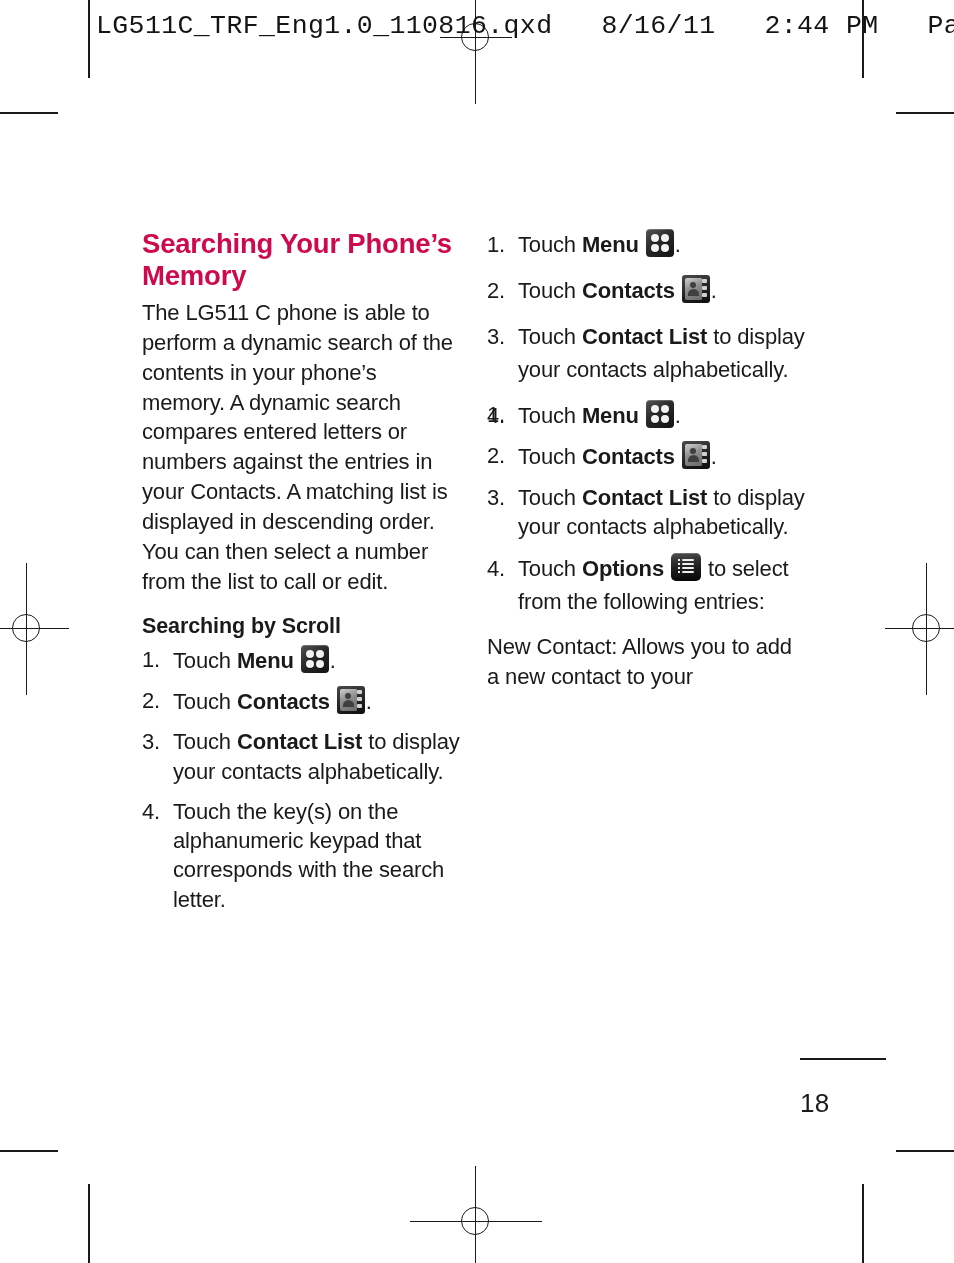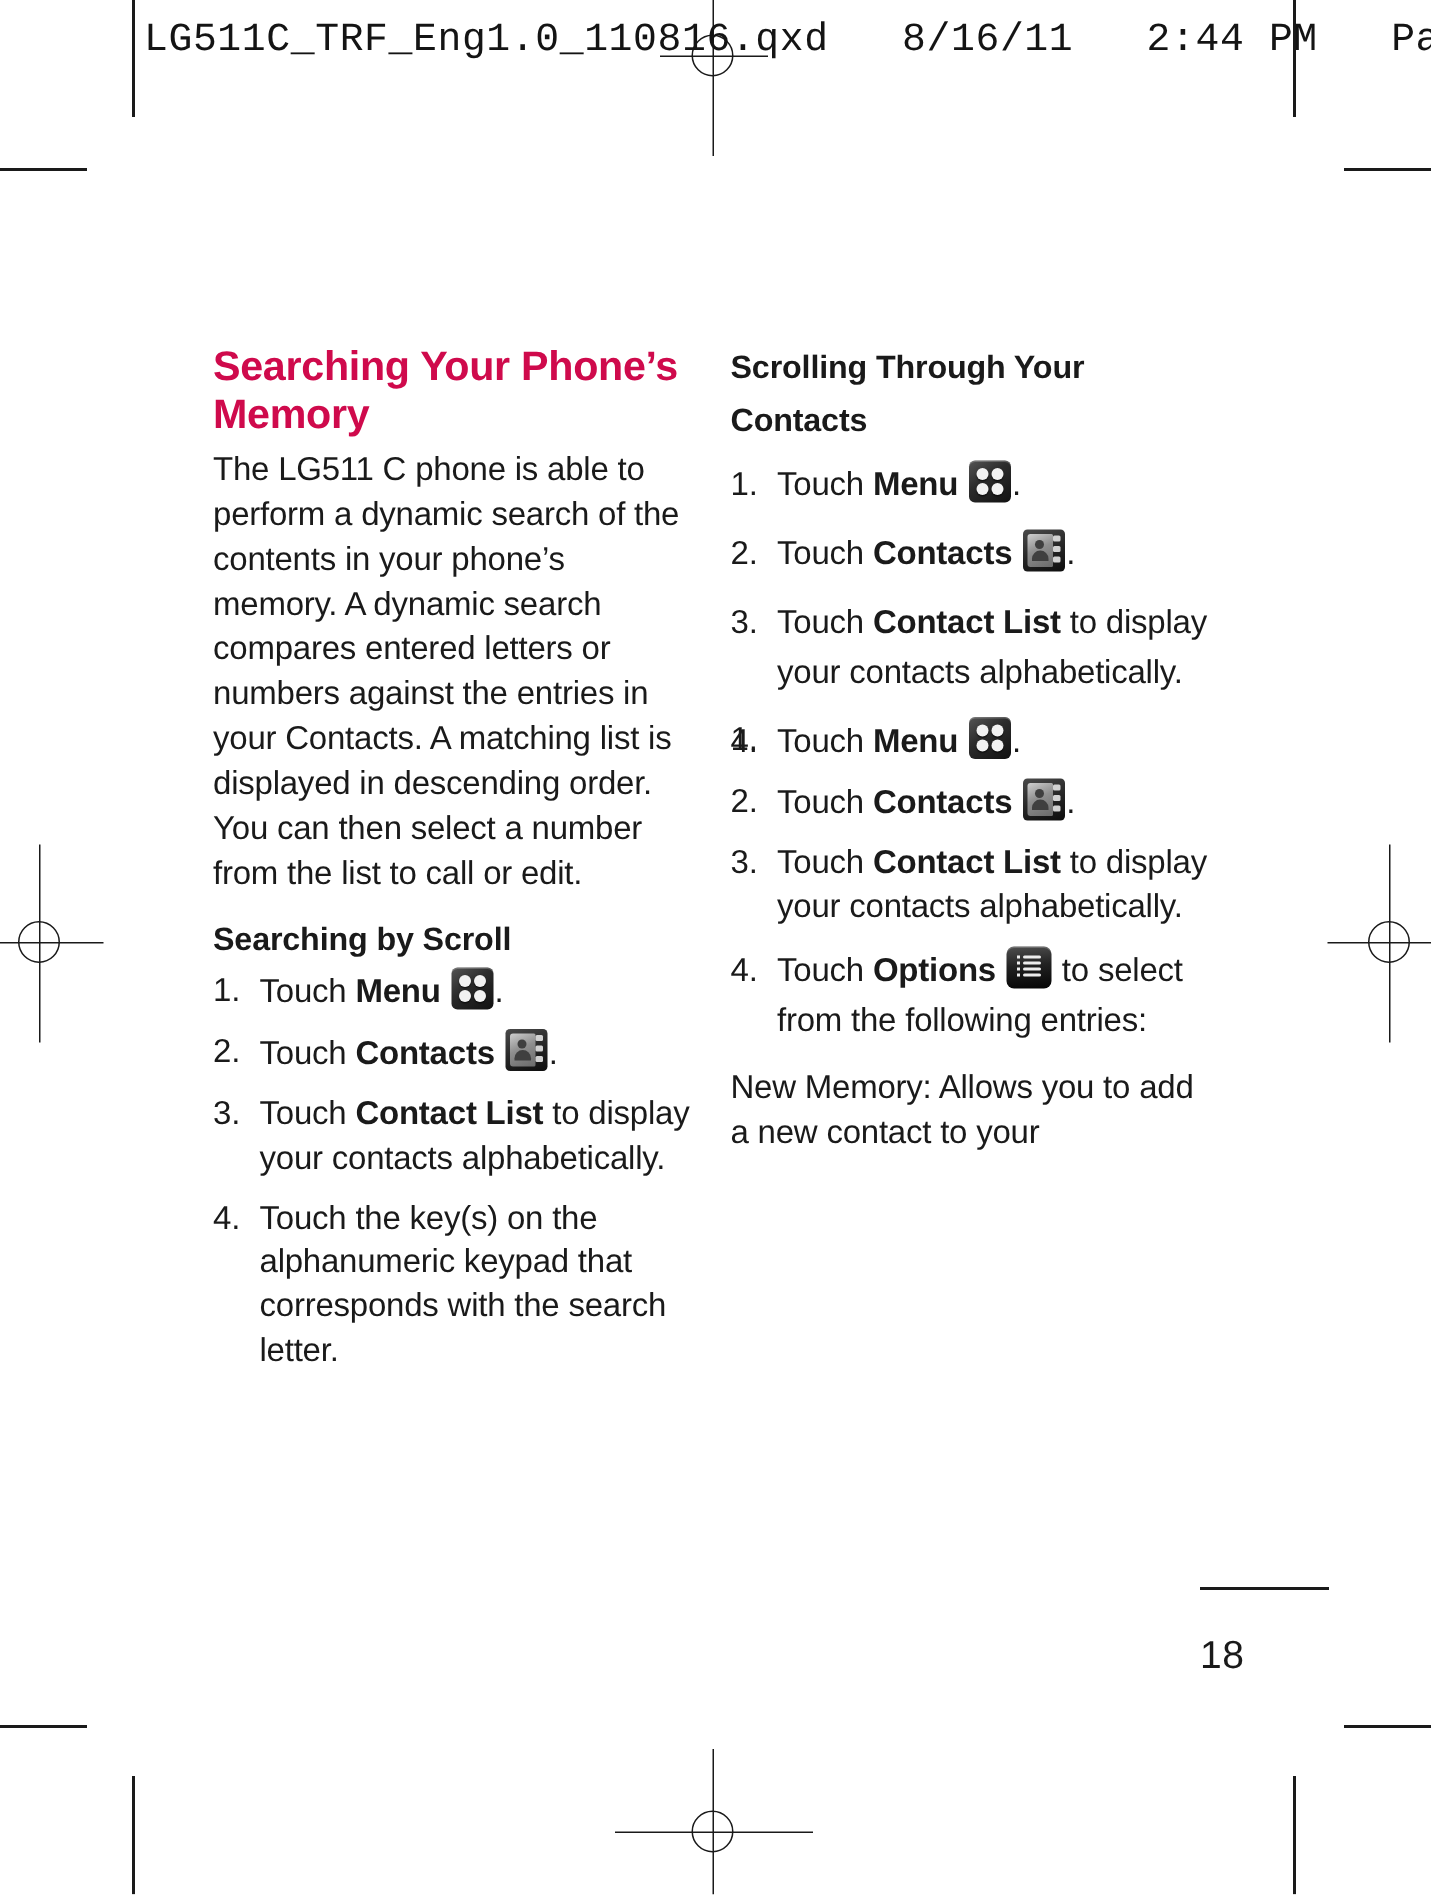--- a/index.html
+++ b/index.html
@@ -317,21 +317,20 @@
           <span class="num">3.</span><span>Touch </span><b>Contact List</b><span> to display your contacts alphabetically.</span>
         </li>
         <li>
           <span class="num">4.</span><span>Touch the key(s) on the alphanumeric keypad that corresponds with the search letter.</span>
         </li>
       </ol>
     </div>
 
     <div class="col col-right">
 
-      <h3 class="sub-title loose">Scrolling Through Your Contacts</h3>
 
       <ol class="steps loose">
         <li>
           <span class="num">1.</span><span>Touch </span><b>Menu</b>
           <span class="icon ic-menu"><i></i><i></i><i></i><i></i></span><span>.</span>
         </li>
         <li>
           <span class="num">2.</span><span>Touch </span><b>Contacts</b>
           <span class="icon ic-contacts">
             <span class="book"></span><span class="head"></span><span class="torso"></span>
@@ -364,20 +363,20 @@
         </li>
         <li class="with-icon" style="line-height:1.5;">
           <span class="num">4.</span><span>Touch </span><b>Options</b>
           <span class="icon ic-options">
             <span class="ln"></span><span class="ln"></span><span class="ln"></span><span class="ln"></span>
             <span class="dt"></span><span class="dt"></span><span class="dt"></span><span class="dt"></span>
           </span><span> to select from the following entries:</span>
         </li>
       </ol>
 
-      <p class="body" style="margin-top:2px;"><b>New Memory:</b><span> Allows you to add a new contact to your</span></p>
+      <p class="body" style="margin-top:2px;"><b>New Contact:</b><span> Allows you to add a new contact to your</span></p>
     </div>
   </div>
 
   <div class="footer-rule"></div>
   <div class="page-num">18</div>
 
 </div>
 
 </body></html>

